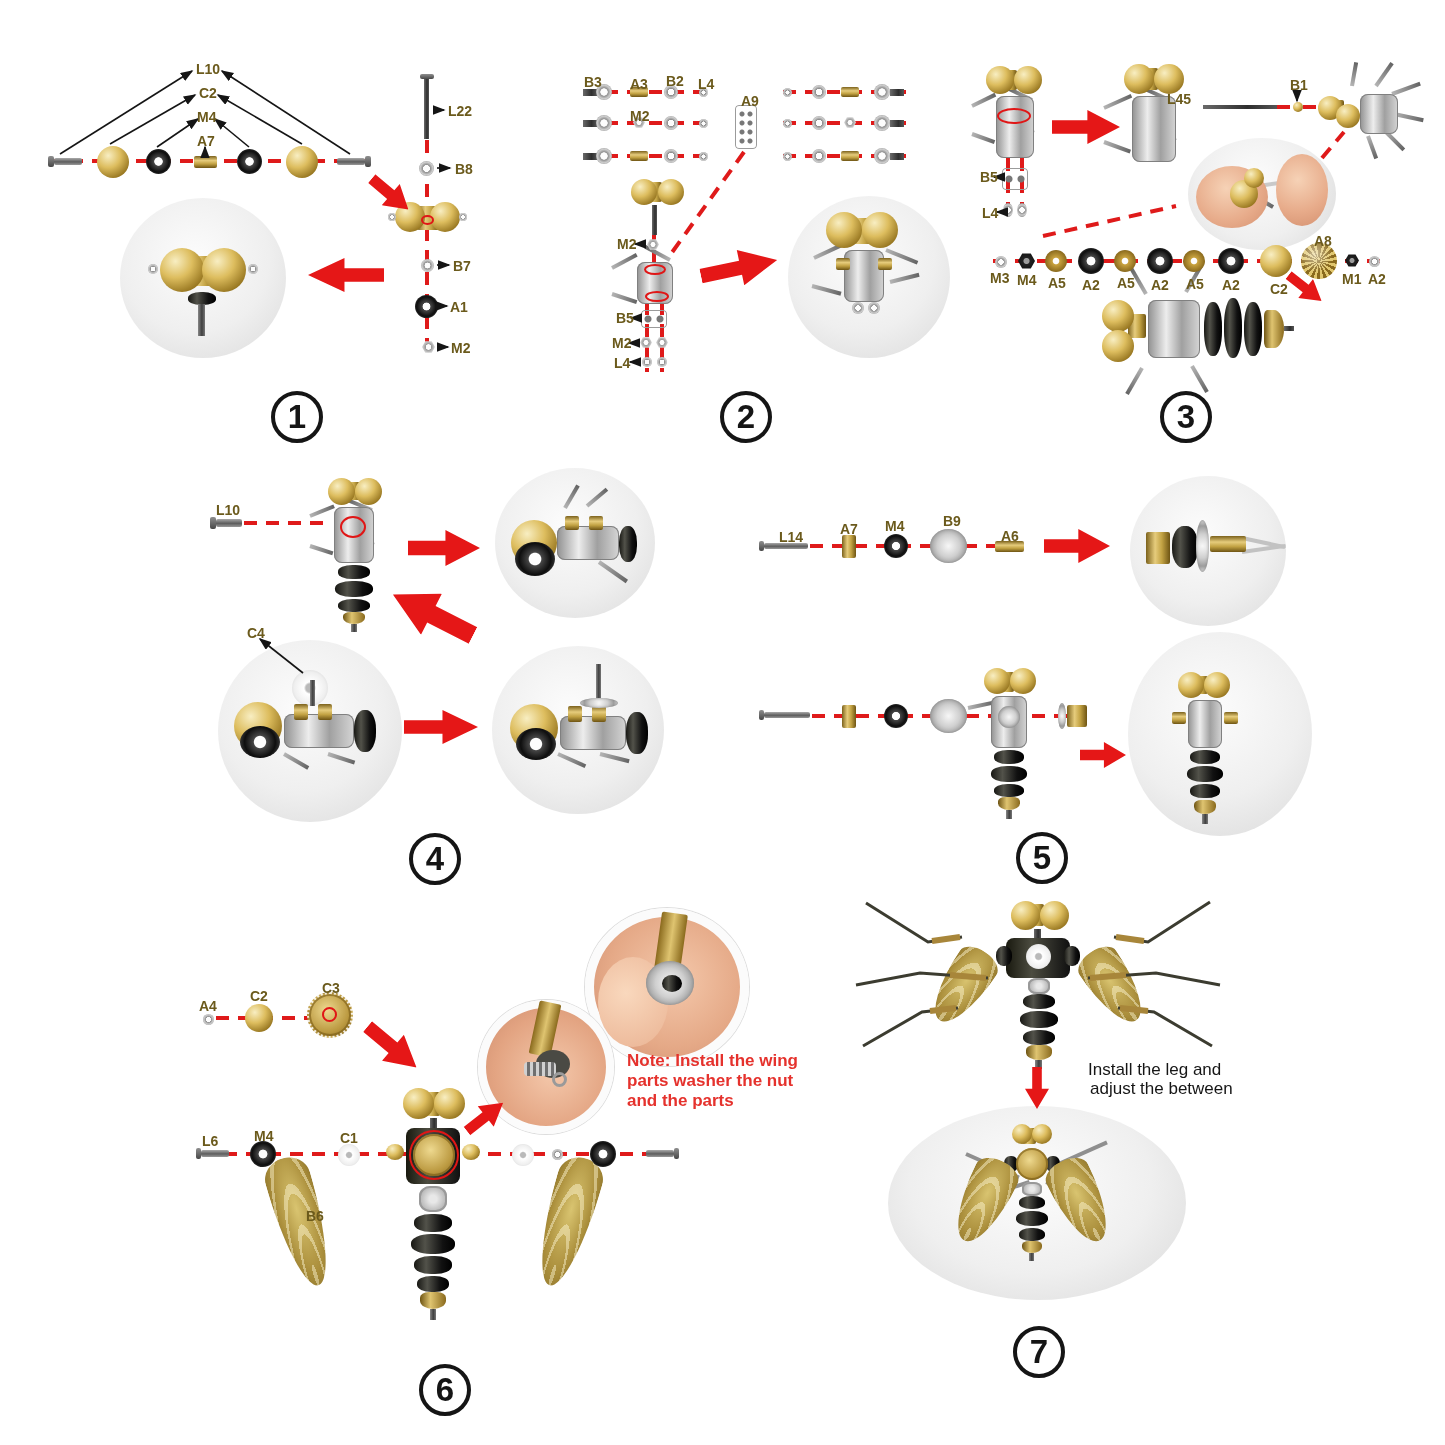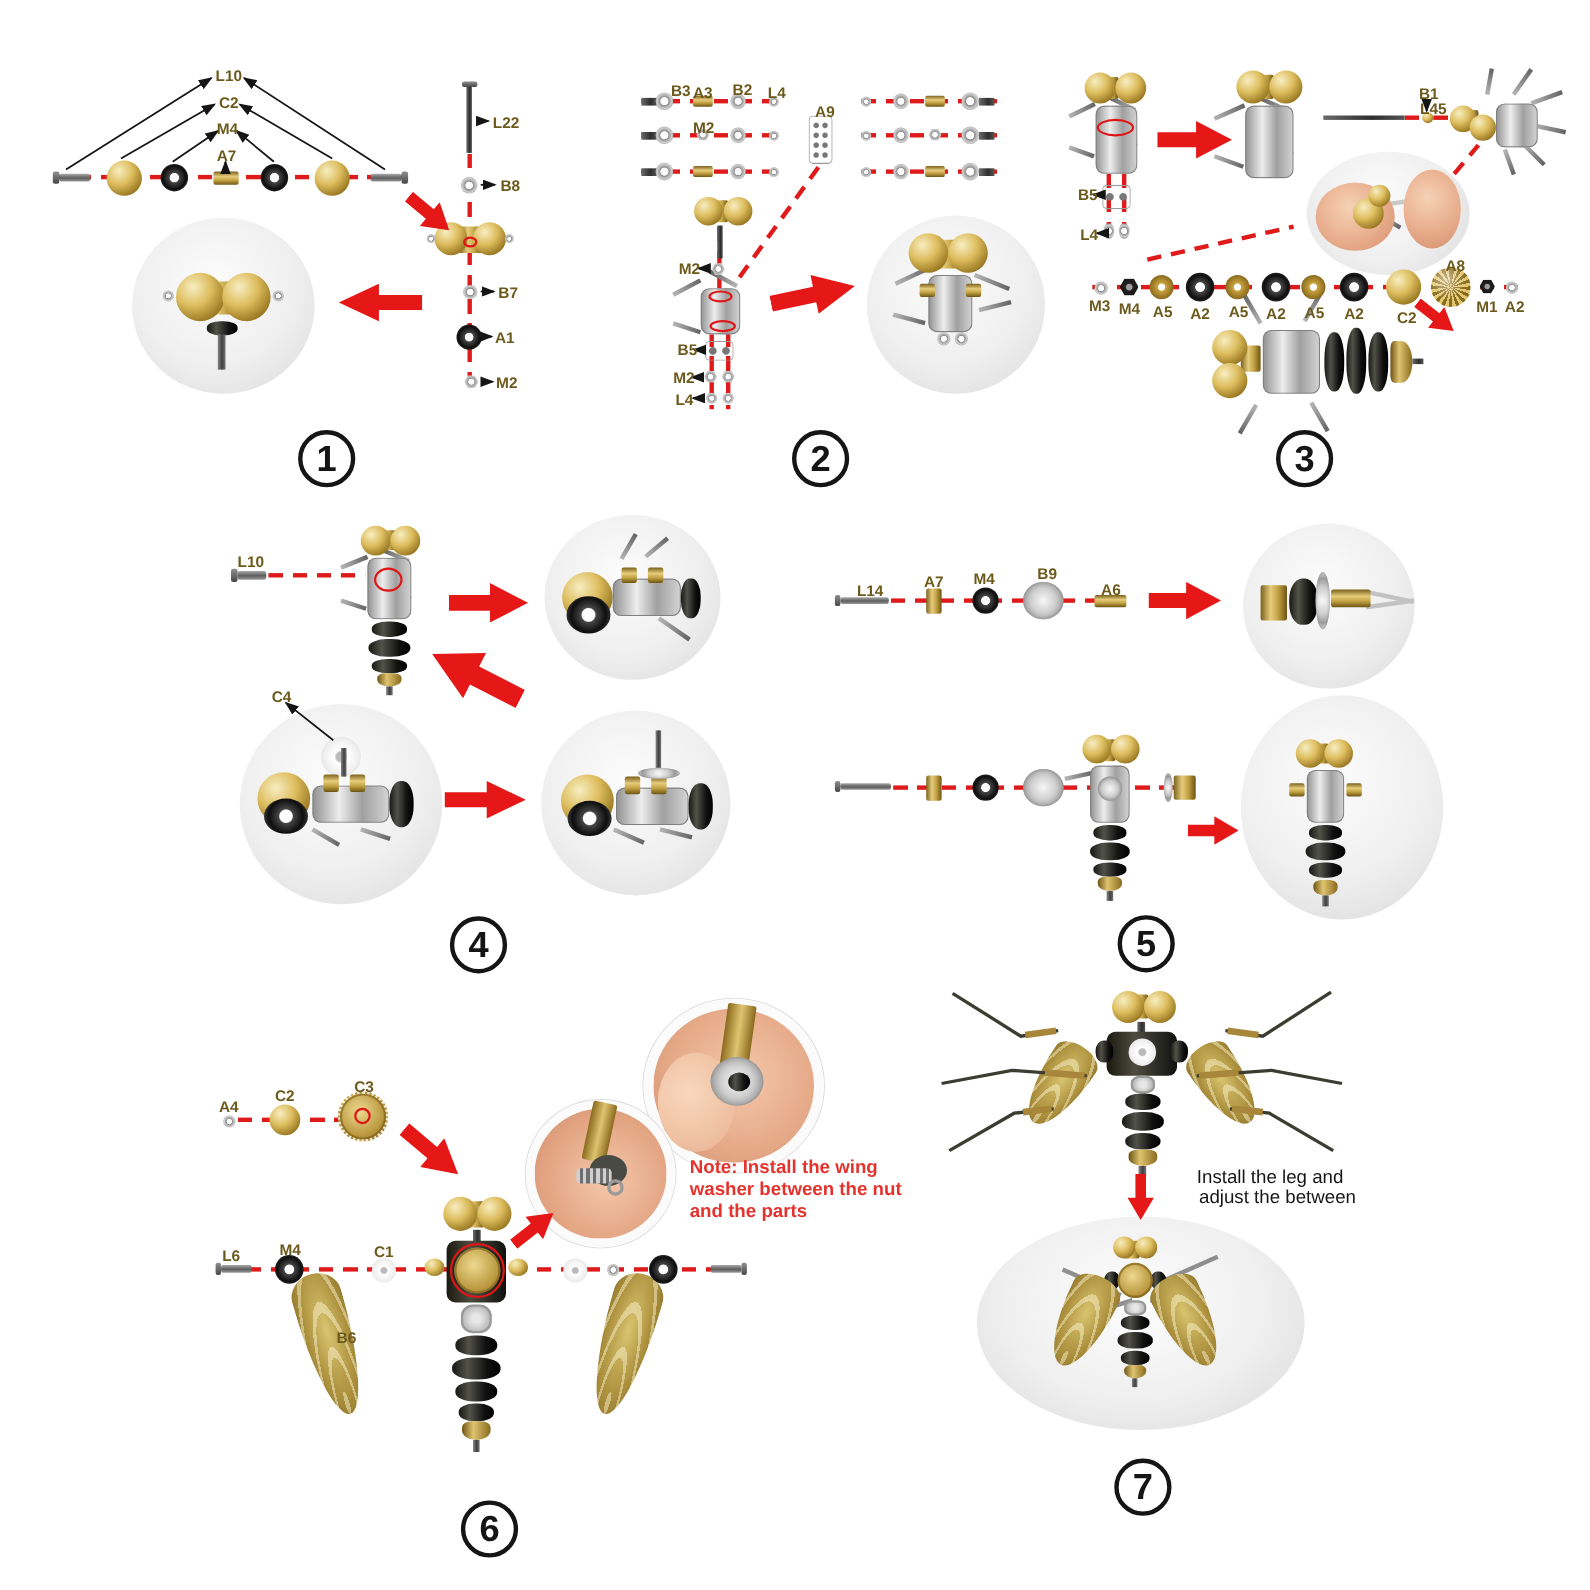--- a/index.html
+++ b/index.html
@@ -159,21 +159,21 @@
     <div class="cylv" style="left:66px;top:58px;width:30px;height:30px"></div>
     <div class="ball" style="left:40px;top:50px;width:44px;height:44px"></div>
     <div class="ball" style="left:82px;top:50px;width:44px;height:44px"></div>
     <div class="wash-s" style="left:28px;top:66px;width:10px;height:10px"></div>
     <div class="wash-s" style="left:128px;top:66px;width:10px;height:10px"></div>
     <div class="seg" style="left:68px;top:94px;width:28px;height:13px"></div>
     <div class="rod" style="left:78px;top:106px;width:7px;height:32px"></div>
   </div>
   <div class="stepnum" style="left:271px;top:391px">1</div>
 
-  <div class="lbl" style="left:610px;top:74px">B3</div>
+  <div class="lbl" style="left:584px;top:74px">B3</div>
   <div class="lbl" style="left:630px;top:76px">A3</div>
   <div class="lbl" style="left:666px;top:73px">B2</div>
   <div class="lbl" style="left:698px;top:76px">L4</div>
   <div class="lbl" style="left:630px;top:108px">M2</div>
 
   <div class="rodd" style="left:583px;top:89px;width:14px;height:7px"></div>
   <div class="wash-s" style="left:596px;top:84px;width:16px;height:16px"></div>
   <div class="cyl" style="left:630px;top:87px;width:18px;height:10px"></div>
   <div class="wash-s" style="left:664px;top:85px;width:14px;height:14px"></div>
   <div class="wash-s" style="left:699px;top:88px;width:9px;height:9px"></div>
@@ -264,21 +264,21 @@
 
   <div class="cylv" style="left:1140px;top:68px;width:18px;height:22px"></div>
   <div class="ball" style="left:1124px;top:64px;width:30px;height:30px"></div>
   <div class="ball" style="left:1154px;top:64px;width:30px;height:30px"></div>
   <div class="thorax" style="left:1132px;top:96px;width:44px;height:66px"></div>
   <div class="legrod" style="left:1104px;top:106px;width:30px;transform:rotate(-24deg)"></div>
   <div class="legrod" style="left:1104px;top:140px;width:28px;transform:rotate(20deg)"></div>
   <div class="legrod" style="left:1174px;top:100px;width:30px;transform:rotate(204deg)"></div>
   <div class="legrod" style="left:1176px;top:136px;width:28px;transform:rotate(158deg)"></div>
 
-  <div class="lbl" style="left:1291px;top:91px">L45</div>
+  <div class="lbl" style="left:1167px;top:91px">L45</div>
   <div class="rodd" style="left:1203px;top:105px;width:74px;height:4px"></div>
   <div class="lbl" style="left:1290px;top:77px">B1</div>
   <div class="ball" style="left:1293px;top:102px;width:10px;height:10px"></div>
 
   <div class="cylv" style="left:1330px;top:100px;width:14px;height:18px"></div>
   <div class="ball" style="left:1318px;top:96px;width:24px;height:24px"></div>
   <div class="ball" style="left:1336px;top:104px;width:24px;height:24px"></div>
   <div class="thorax" style="left:1360px;top:94px;width:38px;height:40px"></div>
   <div class="legrod" style="left:1376px;top:84px;width:28px;transform:rotate(-55deg)"></div>
   <div class="legrod" style="left:1392px;top:92px;width:30px;transform:rotate(-20deg)"></div>
@@ -501,21 +501,21 @@
     <div class="seg" style="left:68px;top:58px;width:20px;height:17px;border-radius:50%"></div>
   </div>
   <div class="photo" style="left:478px;top:1000px;width:136px;height:134px;border:8px solid #fbfbfb;box-shadow:0 0 0 1px #ddd;background:radial-gradient(circle at 55% 55%,#f4c8ab,#e3a482 62%,#cf8d6e)">
     <div class="cyl" style="left:48px;top:-6px;width:22px;height:54px;transform:rotate(12deg);background:linear-gradient(90deg,#8a6a1d,#dfc470,#8a6a1d)"></div>
     <div class="seg" style="left:50px;top:42px;width:34px;height:28px;border-radius:50%;background:#4a4a44"></div>
     <div class="abs" style="left:38px;top:54px;width:32px;height:14px;background:repeating-linear-gradient(90deg,#d0d0d0 0 3px,#6f6f6f 3px 6px);border-radius:4px;z-index:4"></div>
     <div class="abs" style="left:66px;top:64px;width:15px;height:15px;border:3px solid #9a9a9a;border-radius:50%;z-index:4"></div>
   </div>
   <div class="arrow" style="left:462px;top:1104px;width:46px;height:26px;transform:rotate(-38deg)"></div>
   <div class="note" style="left:627px;top:1051px">Note: Install the wing</div>
-  <div class="note" style="left:627px;top:1071px">washer between the nut</div>
+  <div class="note" style="left:627px;top:1071px">parts washer the nut</div>
   <div class="note" style="left:627px;top:1091px">and the parts</div>
   <div class="stepnum" style="left:419px;top:1364px">6</div>
 
   <div class="cylv" style="left:1028px;top:904px;width:16px;height:22px"></div>
   <div class="ball" style="left:1011px;top:901px;width:29px;height:29px"></div>
   <div class="ball" style="left:1040px;top:901px;width:29px;height:29px"></div>
   <div class="rodd" style="left:1034px;top:929px;width:7px;height:11px"></div>
   <div class="thoraxd" style="left:1006px;top:938px;width:64px;height:40px"></div>
   <div class="seg" style="left:996px;top:946px;width:16px;height:20px"></div>
   <div class="seg" style="left:1064px;top:946px;width:16px;height:20px"></div>

